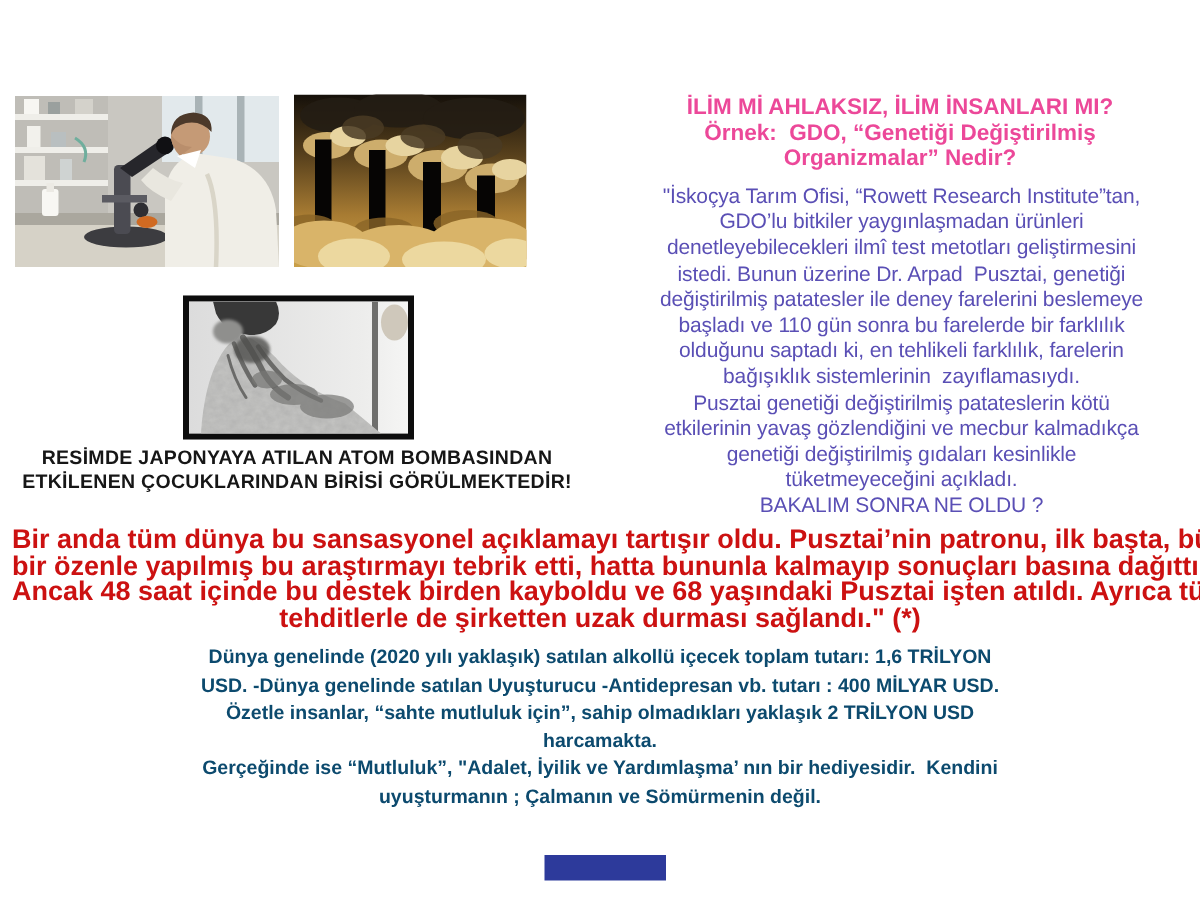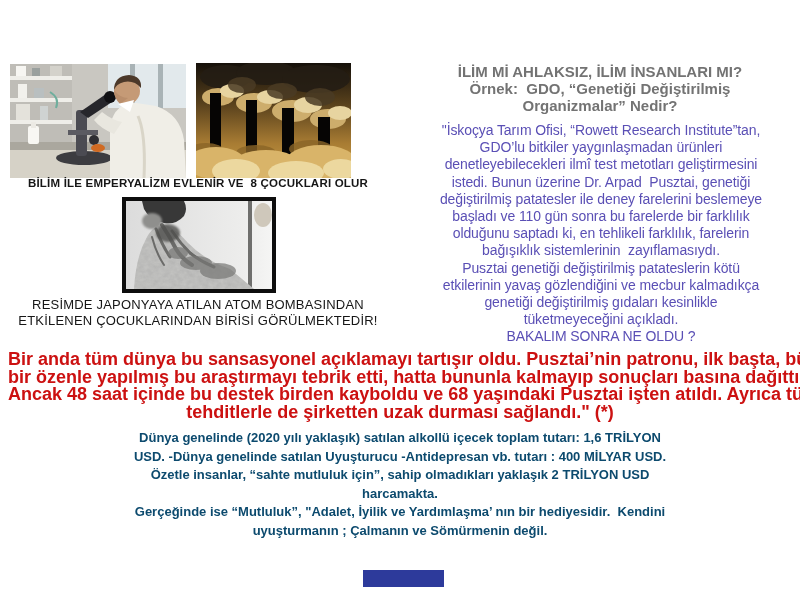--- a/index.html
+++ b/index.html
@@ -13,25 +13,25 @@
   
   .photo1{left:10px;top:64px;width:176px;height:114px;}
   .photo2{left:196px;top:63px;width:155px;height:115px;}
   .photo3{left:122px;top:197px;width:146px;height:88px;border:4px solid #0d0d0d;background:#e8e8e8;}
   .caption1{
     left:0;top:176px;width:396px;color:#161616;
     font-weight:bold;font-size:11.5px;line-height:15px;letter-spacing:.2px;
   }
   .caption2{
     left:0;top:297px;width:396px;color:#161616;
-    font-weight:normal;font-size:13px;line-height:16px;letter-spacing:.2px;
+    font-weight:bold;font-size:13px;line-height:16px;letter-spacing:.2px;
   }
   
   .heading{
-    left:404px;top:63px;width:392px;color:#737373;
+    left:404px;top:63px;width:392px;color:#ec4899;
     font-weight:bold;font-size:15px;line-height:17px;
   }
   .purple{
     left:404px;top:122px;width:394px;color:#5a4fb5;
     font-size:14px;line-height:17.2px;letter-spacing:-.1px;
   }
   
   .red{
     left:8px;top:351px;width:784px;color:#cc1111;
     font-weight:bold;font-size:18px;line-height:17.5px;
@@ -137,21 +137,20 @@
         <ellipse cx="125" cy="100" rx="36" ry="18"></ellipse>
       </g>
       <g fill="#ecd89f">
         <ellipse cx="40" cy="108" rx="24" ry="12"></ellipse>
         <ellipse cx="100" cy="110" rx="28" ry="12"></ellipse>
         <ellipse cx="145" cy="106" rx="18" ry="10"></ellipse>
       </g>
     </svg>
   </div>
 
-  <div class="abs caption1 center prewrap">BİLİM İLE EMPERYALİZM EVLENİR VE  8 ÇOCUKLARI OLUR</div>
 
   <div class="abs photo3">
     <svg viewBox="0 0 146 88" width="146" height="88">
       <defs>
         <linearGradient id="bg3" x1="0" y1="0" x2="1" y2="0">
           <stop offset="0" stop-color="#dcdcdc"></stop>
           <stop offset="0.8" stop-color="#ededec"></stop>
           <stop offset="1" stop-color="#f5f5f4"></stop>
         </linearGradient>
         <filter id="soft">

